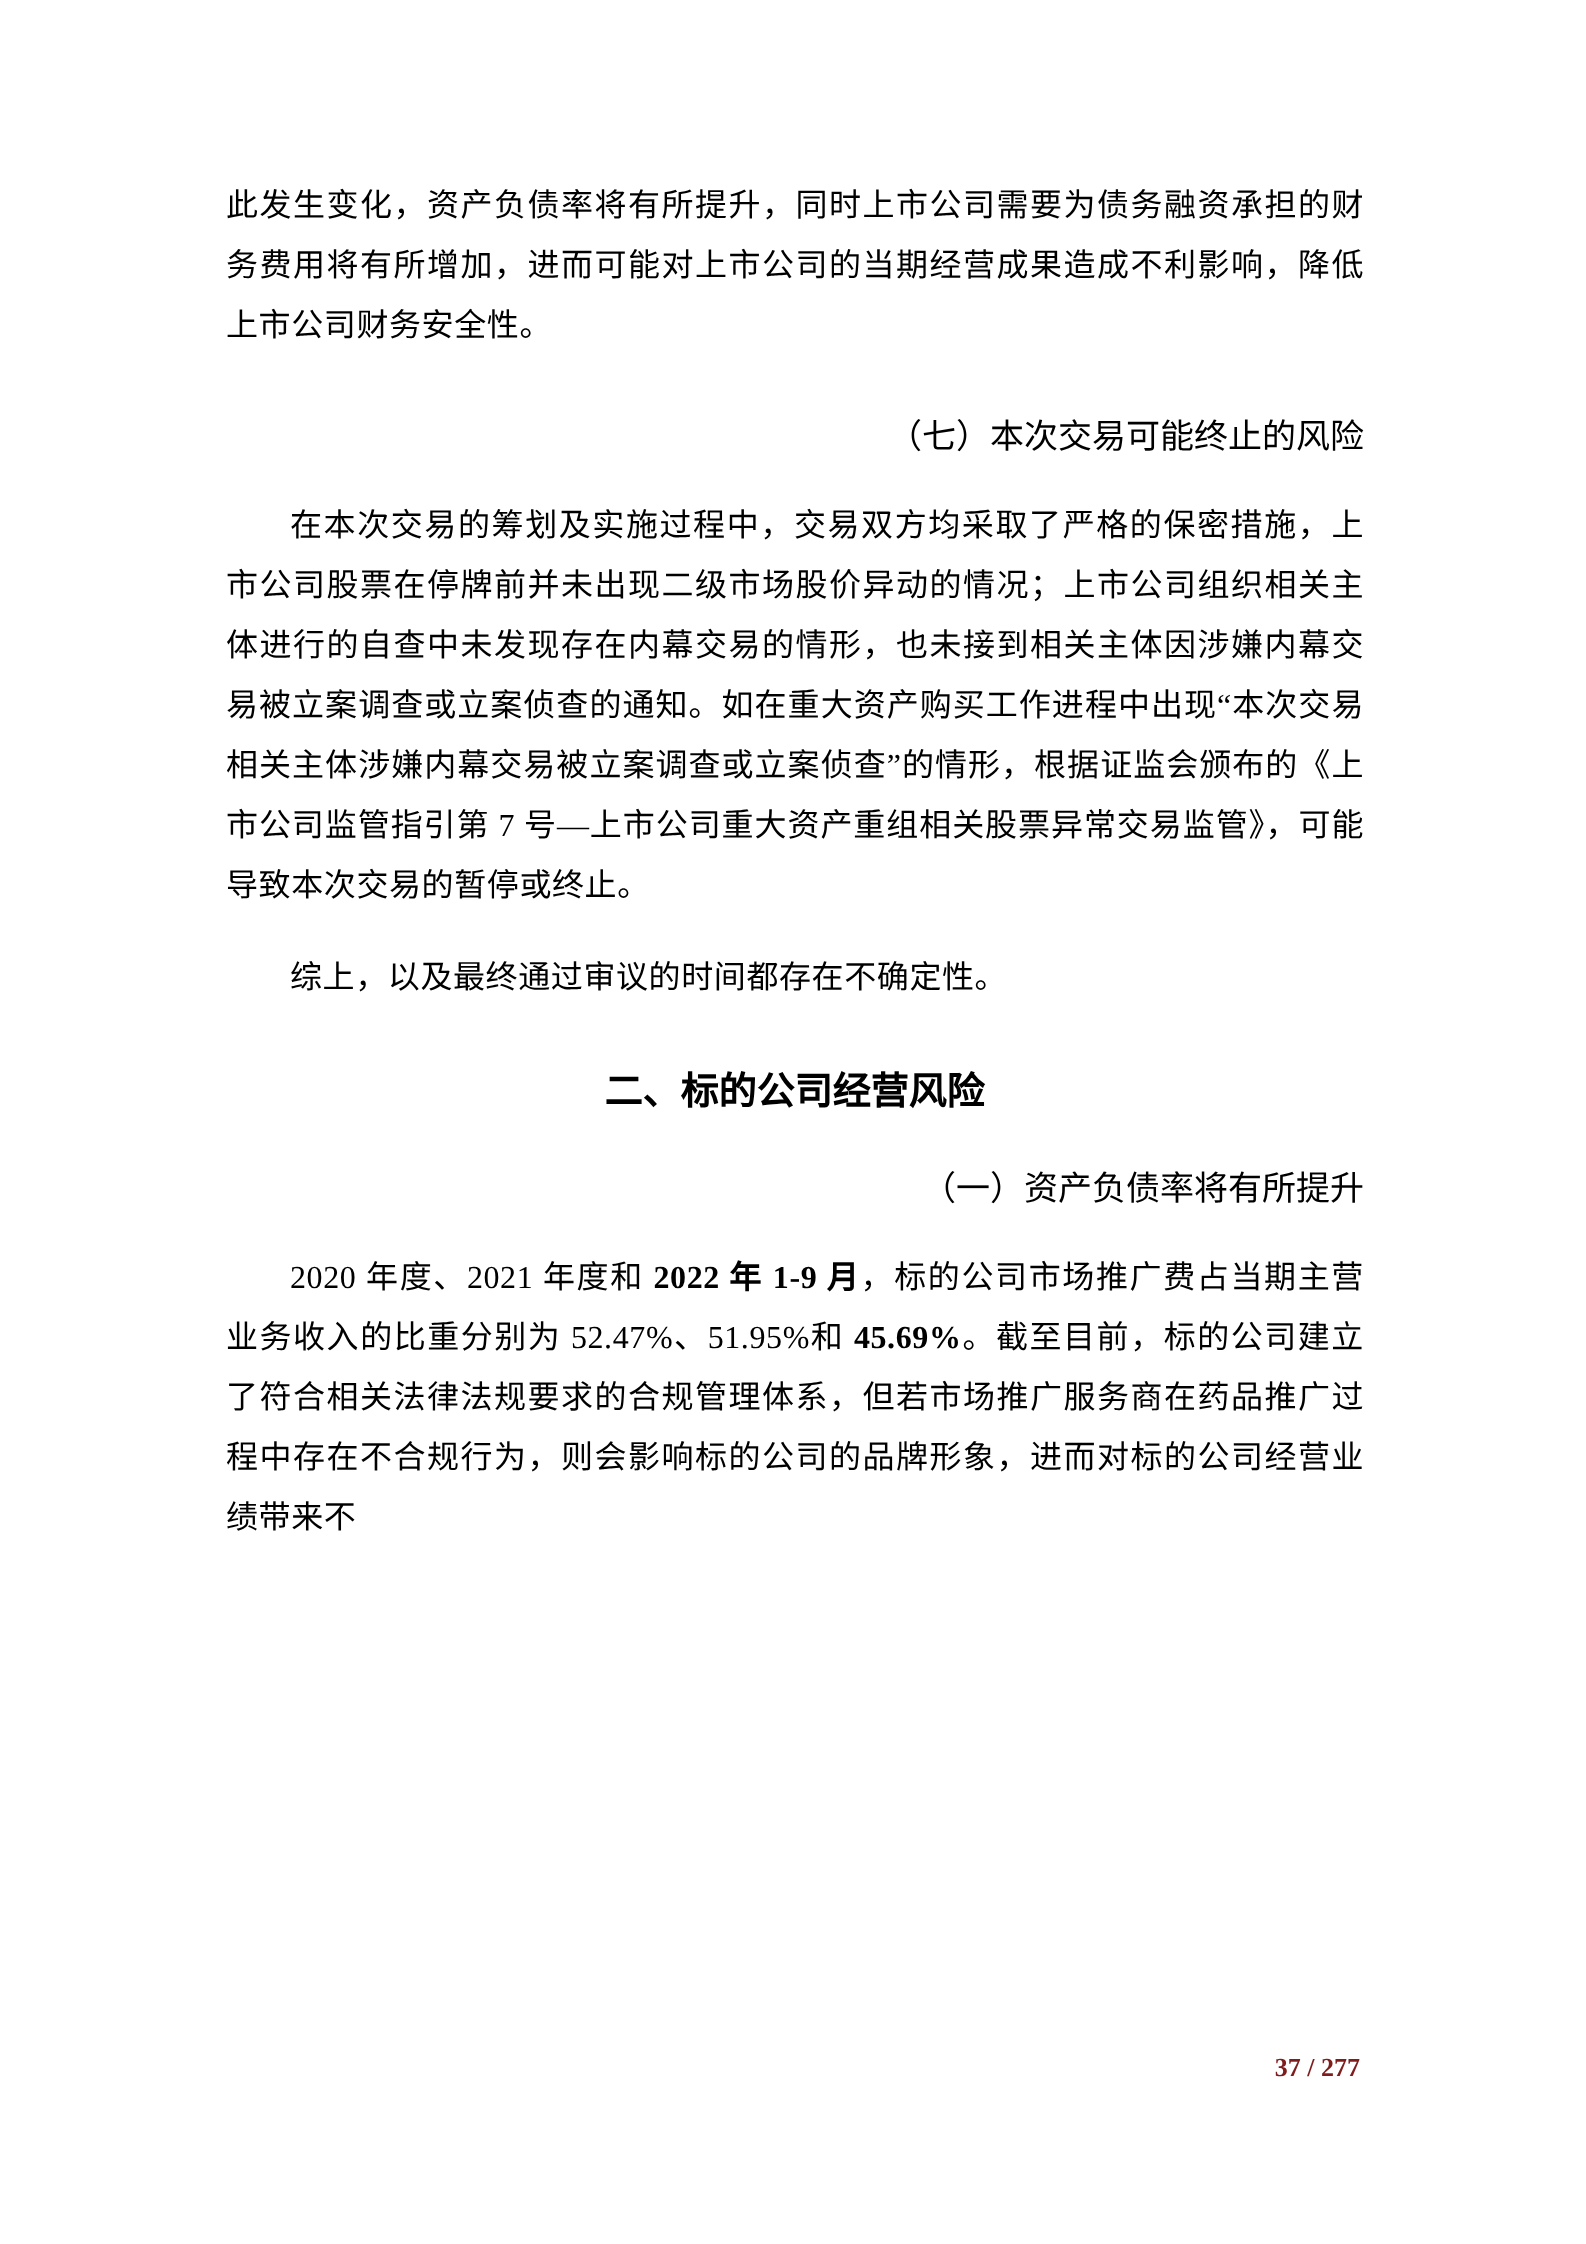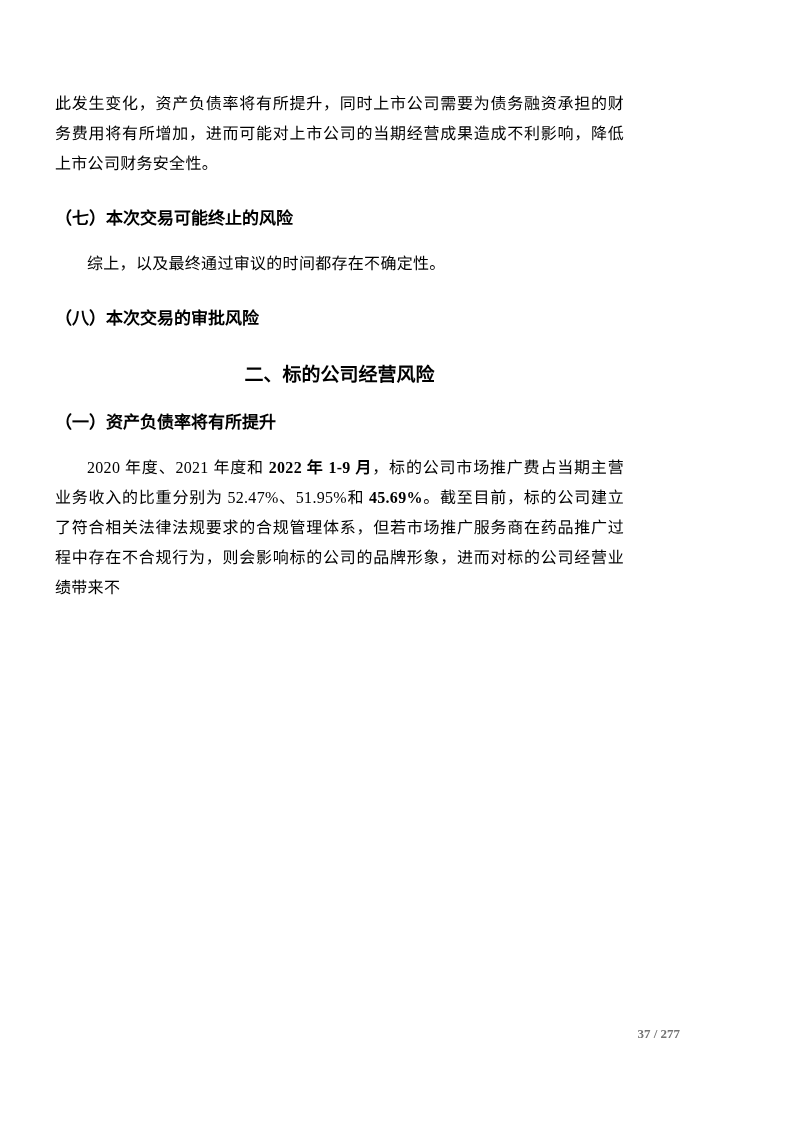--- a/index.html
+++ b/index.html
@@ -6,21 +6,21 @@
     margin: 0;
     padding: 0;
     background: #ffffff;
   }
   .page {
     position: relative;
     width: 793px;
     height: 1122px;
     background: #ffffff;
     box-sizing: border-box;
-    padding: 89px 111px 0 55px;
+    padding: 89px 111px 0 113px;
     overflow: hidden;
     font-family: "Liberation Serif", "DejaVu Serif", serif;
     color: #000000;
   }
   .content {
     width: 569px;
   }
   p.body {
     margin: 16px 0 0;
     font-size: 16px;
@@ -37,58 +37,58 @@
     margin: 26px 0 0;
     font-family: "Liberation Sans", "DejaVu Sans", sans-serif;
     font-weight: bold;
     font-size: 19px;
     line-height: 32px;
     text-align: center;
   }
   .h2 {
     margin: 26px 0 0;
     font-family: "Liberation Sans", "DejaVu Sans", sans-serif;
-    font-weight: bold;
+    font-weight: normal;
     font-size: 17px;
     line-height: 28px;
-    text-align: left;
+    text-align: right;
   }
   .h2.tight {
     margin-top: 18px;
   }
   .bold-run {
     font-weight: bold;
     font-family: Liberation Serif, serif;
   }
   .page-footer {
     position: absolute;
     top: 1026px;
     right: 113px;
     font-family: "Liberation Serif", "DejaVu Serif", serif;
     font-weight: bold;
     font-size: 13px;
     line-height: 16px;
-    color: #737373;
+    color: #7f1d1d;
   }
 </style>
 </head>
 <body>
 
 <div class="page">
   <div class="content">
 
     <p class="body no-indent">此发生变化，资产负债率将有所提升，同时上市公司需要为债务融资承担的财务费用将有所增加，进而可能对上市公司的当期经营成果造成不利影响，降低上市公司财务安全性。</p>
 
     <h3 class="h2">（七）本次交易可能终止的风险</h3>
 
+    <p class="body">在本次交易的筹划及实施过程中，交易双方均采取了严格的保密措施，上市公司股票在停牌前并未出现二级市场股价异动的情况；上市公司组织相关主体进行的自查中未发现存在内幕交易的情形，也未接到相关主体因涉嫌内幕交易被立案调查或立案侦查的通知。如在重大资产购买工作进程中出现“本次交易相关主体涉嫌内幕交易被立案调查或立案侦查”的情形，根据证监会颁布的《上市公司监管指引第 7 号—上市公司重大资产重组相关股票异常交易监管》，可能导致本次交易的暂停或终止。</p>
 
 
     <p class="body">综上，以及最终通过审议的时间都存在不确定性。</p>
 
-    <h3 class="h2">（八）本次交易的审批风险</h3>
 
 
     <h2 class="h1">二、标的公司经营风险</h2>
 
     <h3 class="h2 tight">（一）资产负债率将有所提升</h3>
 
     <p class="body"><span>2020 年度、2021 年度和 </span><span class="bold-run">2022 年 1-9 月</span><span>，标的公司市场推广费占当期主营业务收入的比重分别为 52.47%、51.95%和 </span><span class="bold-run">45.69%</span><span>。截至目前，标的公司建立了符合相关法律法规要求的合规管理体系，但若市场推广服务商在药品推广过程中存在不合规行为，则会影响标的公司的品牌形象，进而对标的公司经营业绩带来不</span></p>
 
   </div>
 

